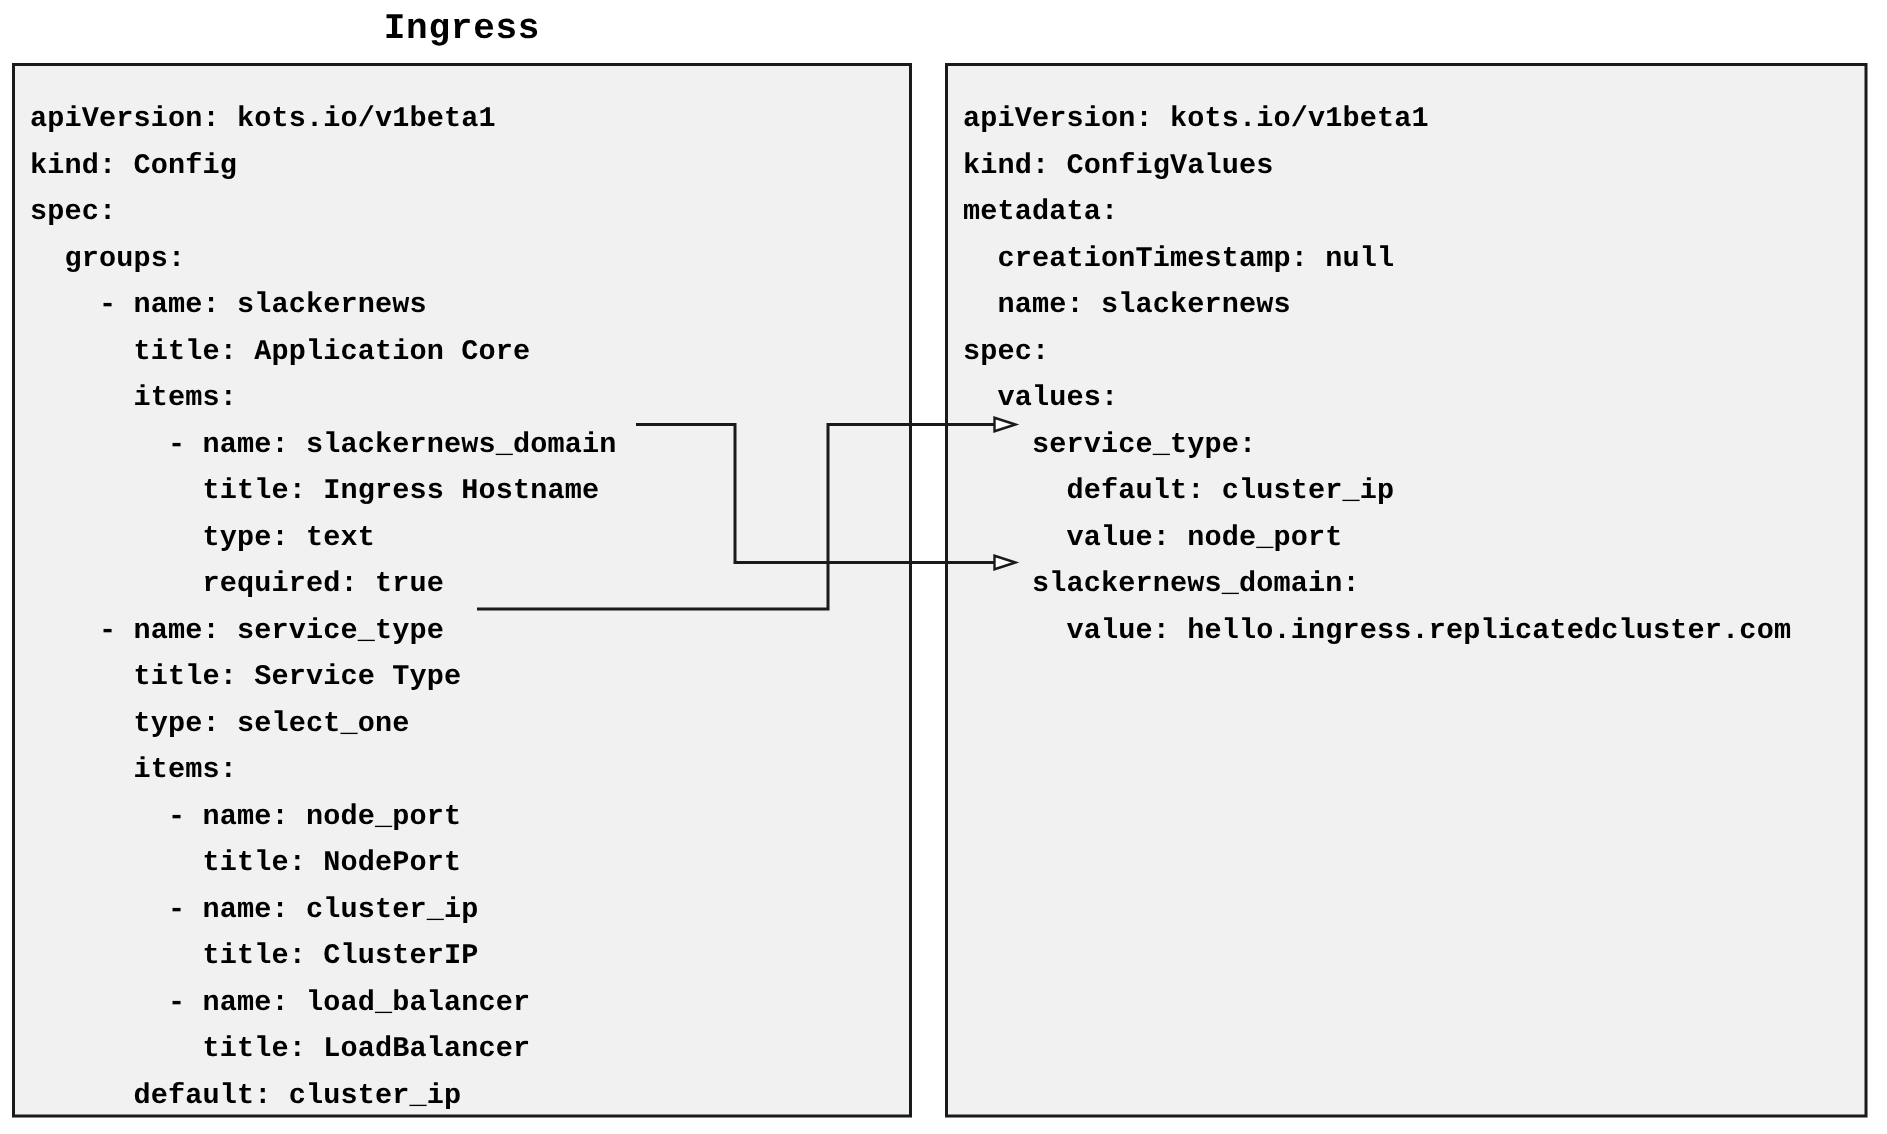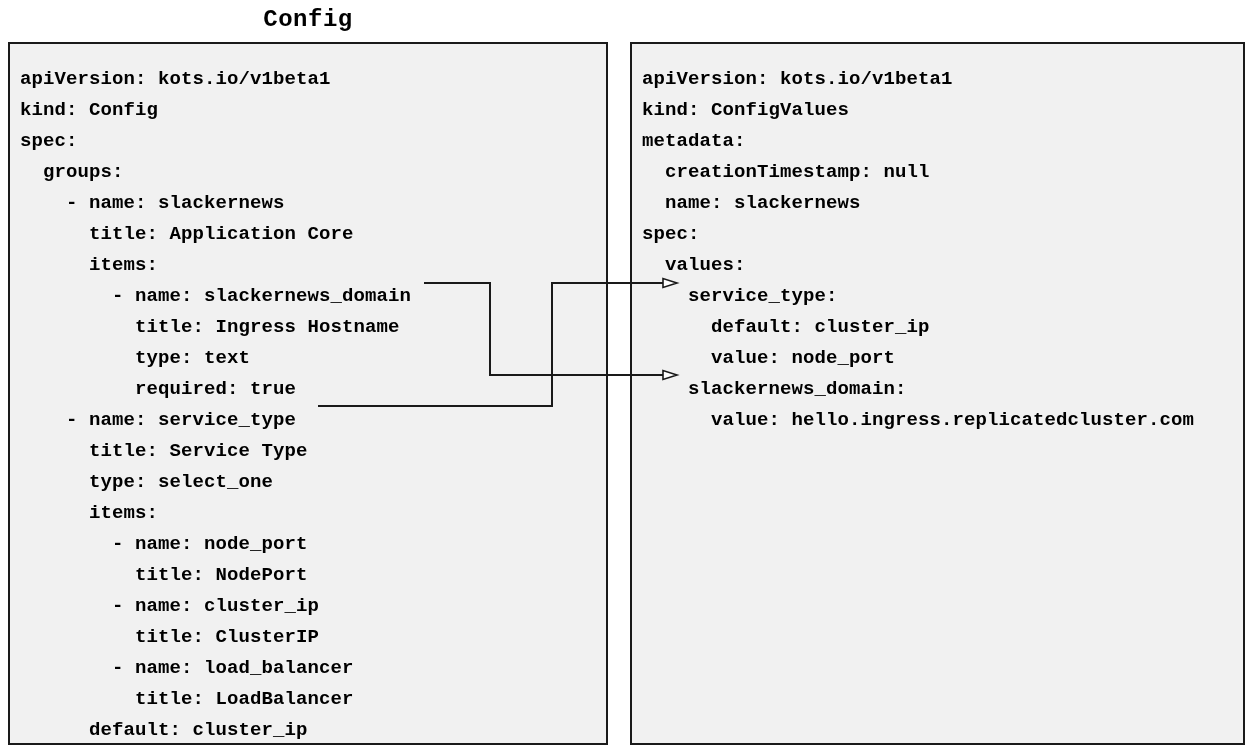--- a/index.html
+++ b/index.html
@@ -61,21 +61,21 @@
     fill: #ffffff;
     stroke: #1a1a1a;
     stroke-width: 1.6;
   }
 </style>
 </head>
 <body>
 
 <div class="canvas">
 
-  <div class="panel-title left">Config</div>
+  <div class="panel-title left">Ingress</div>
 
 
   <div class="panel left">
     <pre class="yaml">apiVersion: kots.io/v1beta1
 kind: Config
 spec:
   groups:
     - name: slackernews
       title: Application Core
       items:

